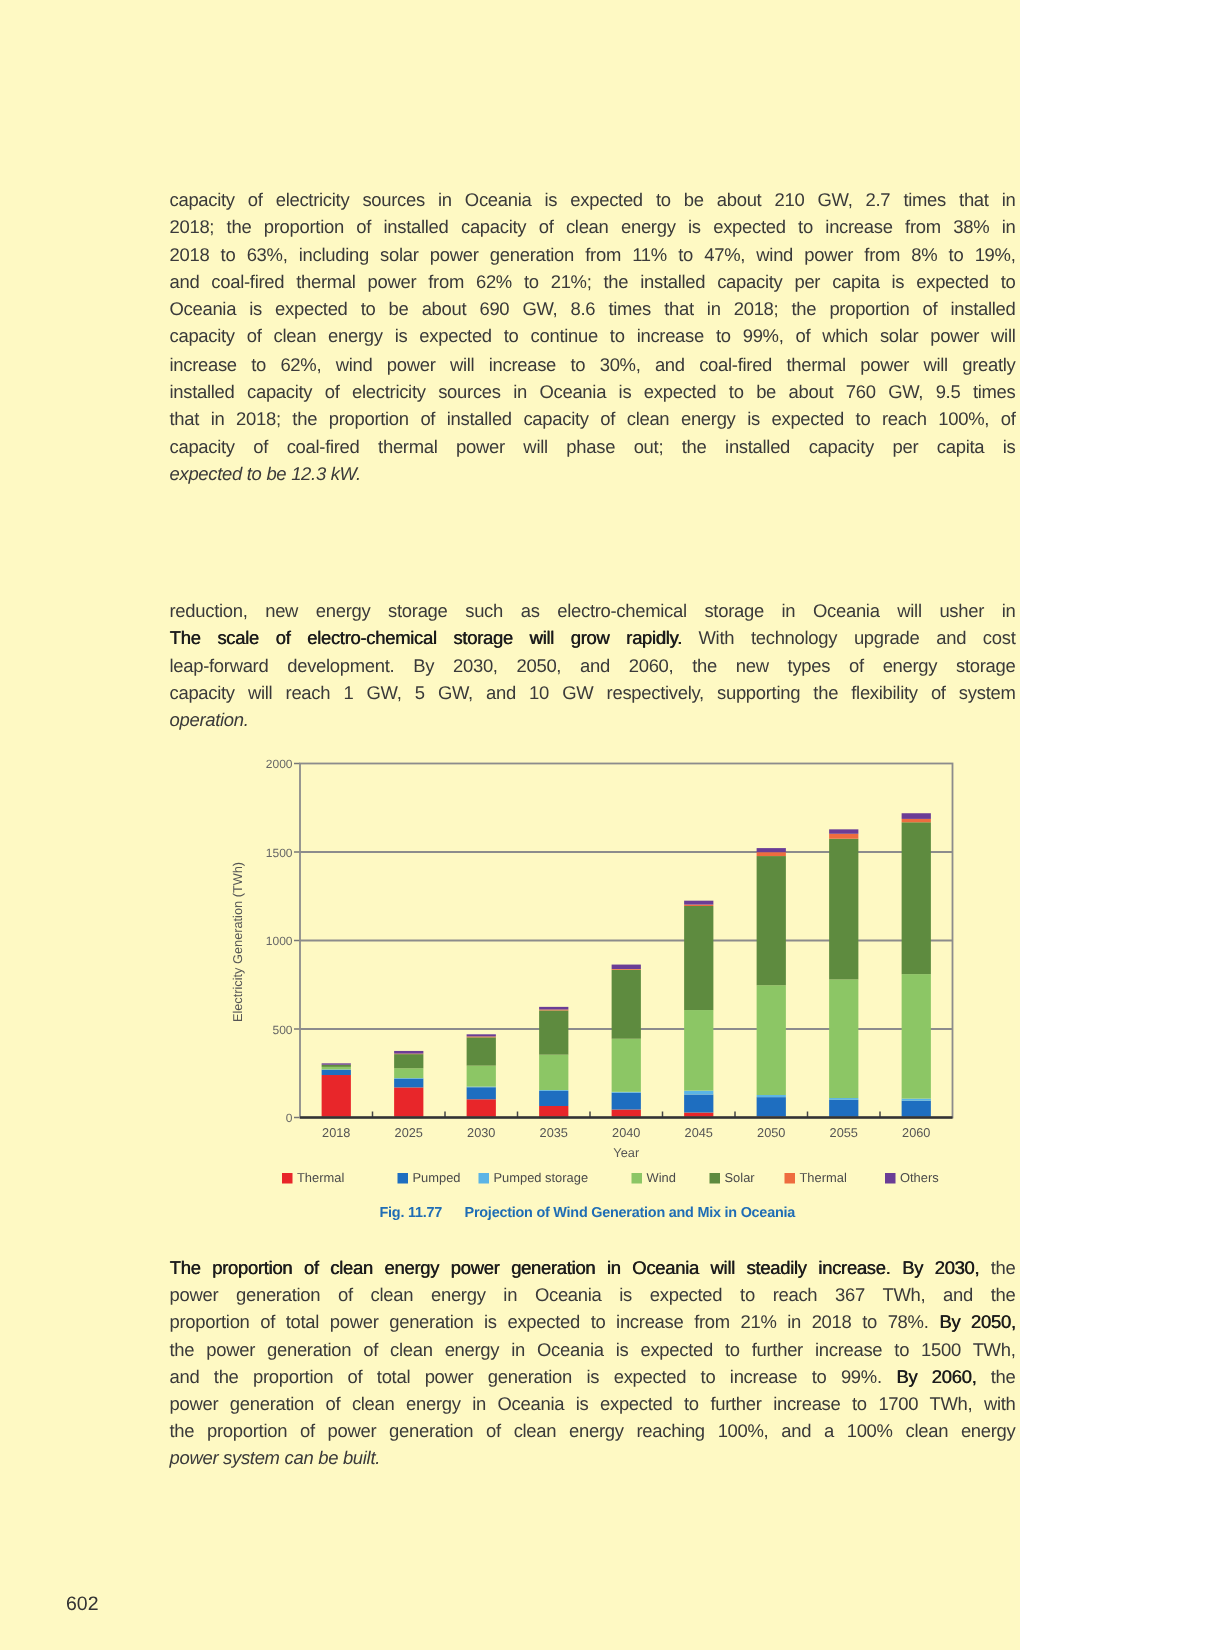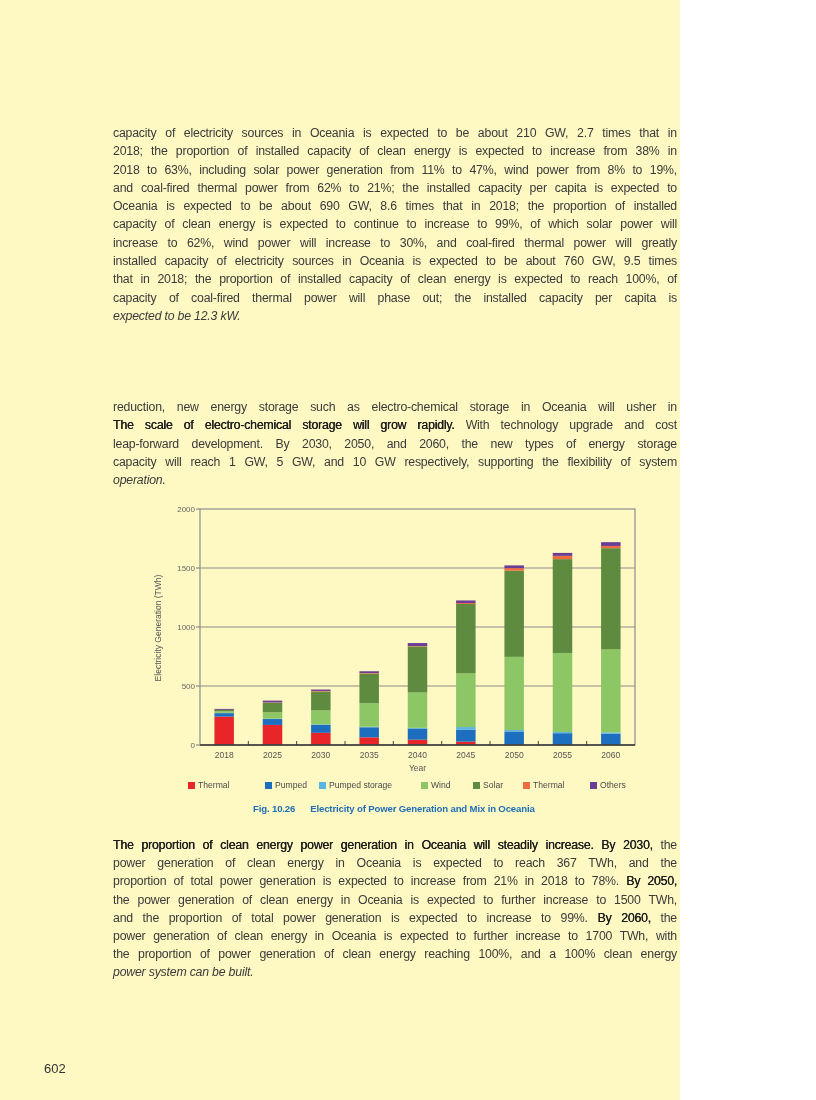--- a/index.html
+++ b/index.html
@@ -181,21 +181,21 @@
         <span class="sw" style="background: rgb(238, 108, 63);"></span>
         <span>Thermal</span>
       </div>
     <div class="lg" style="left:590px">
         <span class="sw" style="background: rgb(106, 61, 150);"></span>
         <span>Others</span>
       </div>
   </div>
 
   <div class="caption">
-    <span>Fig. 10.26</span><span class="cap-title">Electricity of Power Generation and Mix in Oceania</span>
+    <span>Fig. 11.77</span><span class="cap-title">Projection of Wind Generation and Mix in Oceania</span>
   </div>
 
   <div id="p3" class="para">
     <div class="ln"><span class="b">The proportion of clean energy power generation in Oceania will steadily increase. By 2030,</span><span> the</span></div>
     <div class="ln">power generation of clean energy in Oceania is expected to reach 367 TWh, and the</div>
     <div class="ln"><span>proportion of total power generation is expected to increase from 21% in 2018 to 78%. </span><span class="b">By 2050,</span></div>
     <div class="ln">the power generation of clean energy in Oceania is expected to further increase to 1500 TWh,</div>
     <div class="ln"><span>and the proportion of total power generation is expected to increase to 99%. </span><span class="b">By 2060,</span><span> the</span></div>
     <div class="ln">power generation of clean energy in Oceania is expected to further increase to 1700 TWh, with</div>
     <div class="ln">the proportion of power generation of clean energy reaching 100%, and a 100% clean energy</div>

